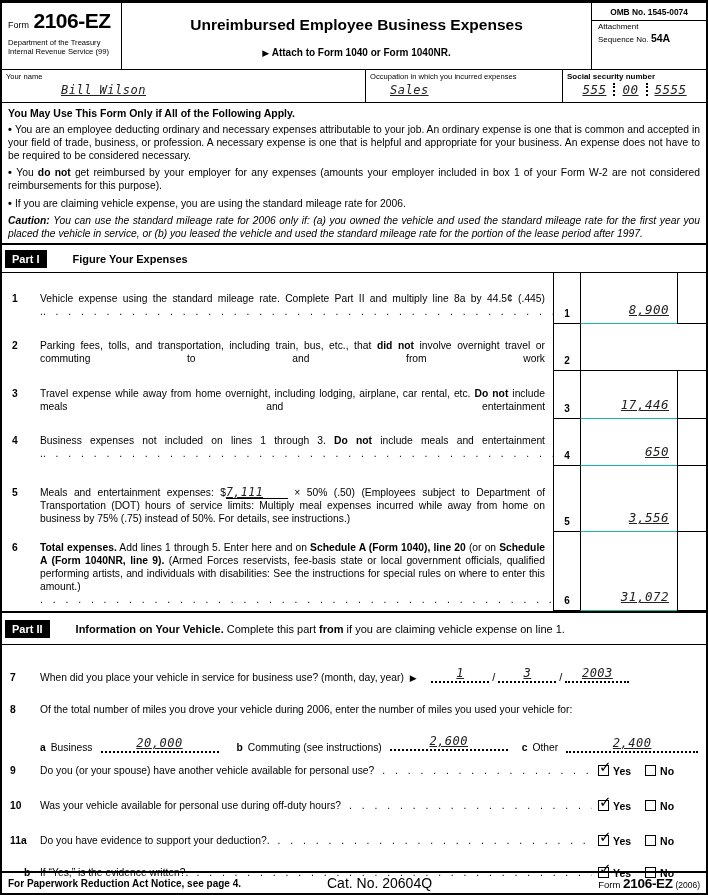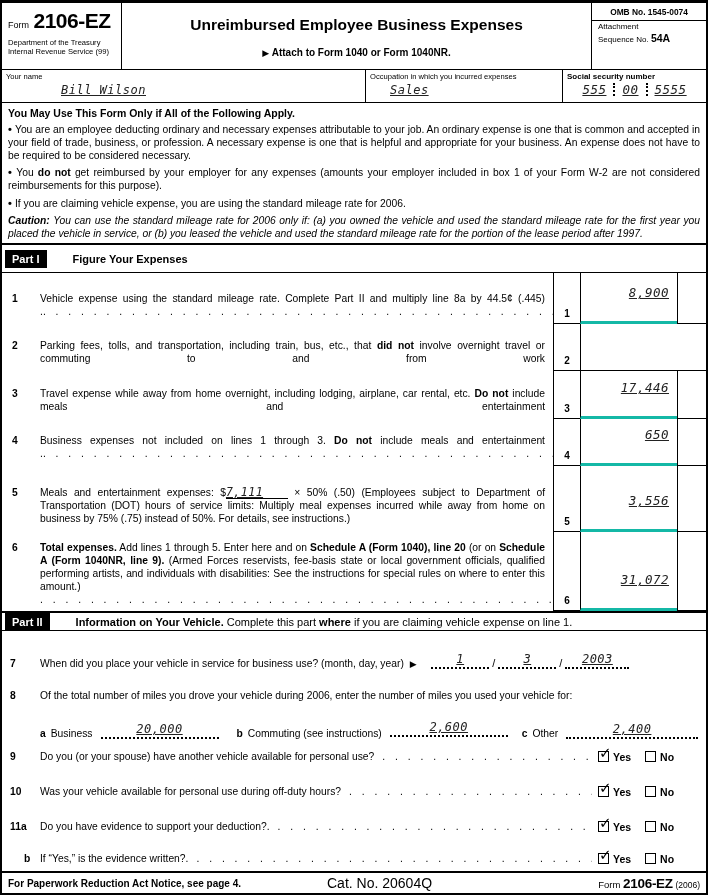--- a/index.html
+++ b/index.html
@@ -51,36 +51,36 @@
   .elig h3{margin:0 0 3px;font-size:10.5px;}
   .elig p{margin:0 0 4px;}
   .bullet::before{content:"\2022\00A0";font-weight:bold;font-size:11px;}
   .caution{font-style:italic;margin-top:1px;}
   .caution .clabel{font-weight:bold;}
 
   
   .partbar{display:flex;align-items:center;height:28px;border-bottom:1px solid #000;}
   .pbadge{background:#000;color:#fff;font-weight:bold;font-size:11px;padding:3px 7px 3px;margin-left:3px;}
   .ptitle{font-size:11px;margin-left:26px;}
-  .p2bar{border-top:2px solid #000;height:20px;}
+  .p2bar{border-top:2px solid #000;height:34px;}
 
   
   .row{display:flex;}
   .r1{height:51px;}.r2{height:47px;}.r3{height:48px;}.r4{height:47px;}.r5{height:66px;}.r6{height:79px;}
   .desc{width:551px;position:relative;overflow:hidden;font-size:10.3px;line-height:13px;
         padding-left:38px;padding-right:8px;text-align:justify;}
   .r1 .desc{padding-top:19px;}.r2 .desc{padding-top:15px;}.r3 .desc{padding-top:16px;}
   .r4 .desc{padding-top:15px;}.r5 .desc{padding-top:20px;}.r6 .desc{padding-top:9px;}
   .lno{position:absolute;left:10px;font-weight:bold;}
   .r1 .lno{top:19px;}.r2 .lno{top:15px;}.r3 .lno{top:16px;}.r4 .lno{top:15px;}
   .r5 .lno{top:20px;}.r6 .lno{top:9px;}
   .numbox{width:27px;border-left:1px solid #000;border-bottom:1px solid #000;display:flex;
           align-items:flex-end;justify-content:center;font-weight:bold;font-size:10px;padding-bottom:4px;}
-  .amt{width:97px;border-left:1px solid #000;border-bottom:3px solid #14b8a6;display:flex;
-       align-items:flex-end;justify-content:flex-end;padding:0 8px 21px 0;}
+  .amt{width:97px;border-left:1px solid #000;border-bottom:1px solid #14b8a6;display:flex;
+       align-items:flex-end;justify-content:flex-end;padding:0 8px 6px 0;}
   .amt .hand{font-size:12.5px;}
   .cents{flex:1;border-left:1px solid #000;border-bottom:1px solid #000;}
   .dots::after{content:".\00A0 .\00A0 .\00A0 .\00A0 .\00A0 .\00A0 .\00A0 .\00A0 .\00A0 .\00A0 .\00A0 .\00A0 .\00A0 .\00A0 .\00A0 .\00A0 .\00A0 .\00A0 .\00A0 .\00A0 .\00A0 .\00A0 .\00A0 .\00A0 .\00A0 .\00A0 .\00A0 .\00A0 .\00A0 .\00A0 .\00A0 .\00A0 .\00A0 .\00A0 .\00A0 .\00A0 .\00A0 .\00A0 .\00A0 .\00A0 .\00A0 .\00A0 .\00A0 .\00A0 .\00A0 .\00A0 .\00A0 .";
                word-spacing:7px;}
   .fill-amt{display:inline-block;min-width:62px;text-align:left;border-bottom:1px solid #000;
             font-size:11.5px;line-height:11px;}
 
   
   .p2{position:relative;font-size:10.3px;}
   .p2row{display:flex;align-items:flex-end;padding-right:8px;}
@@ -245,21 +245,21 @@
       <div class="numbox">6</div>
       <div class="amt">
           <span class="hand">31,072</span>
         </div>
       <div class="cents"></div>
     </div>
   </div>
 
   <div class="partbar p2bar">
     <span class="pbadge">Part II</span>
-    <span class="ptitle"><b>Information on Your Vehicle.</b><span> Complete this part </span><b>where</b><span> if you are claiming vehicle expense on line 1.</span></span>
+    <span class="ptitle"><b>Information on Your Vehicle.</b><span> Complete this part </span><b>from</b><span> if you are claiming vehicle expense on line 1.</span></span>
   </div>
 
   <div class="p2">
 
     <div class="p2row l7">
       <span class="qno">7</span>
       <span class="qtext">When did you place your vehicle in service for business use? (month, day, year)</span>
       <span class="arrow" style="margin-left:6px"></span>
       <span class="dotfield df-m hand">1</span>
       <span class="slash"></span>

